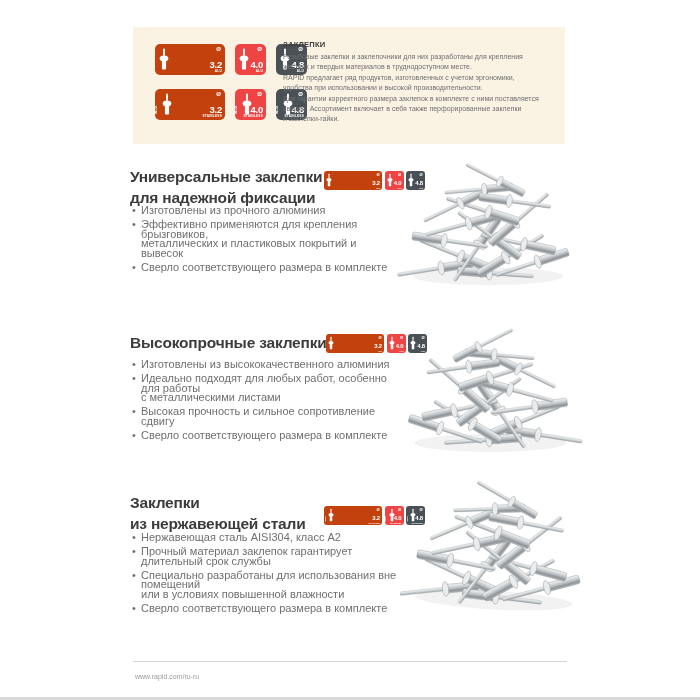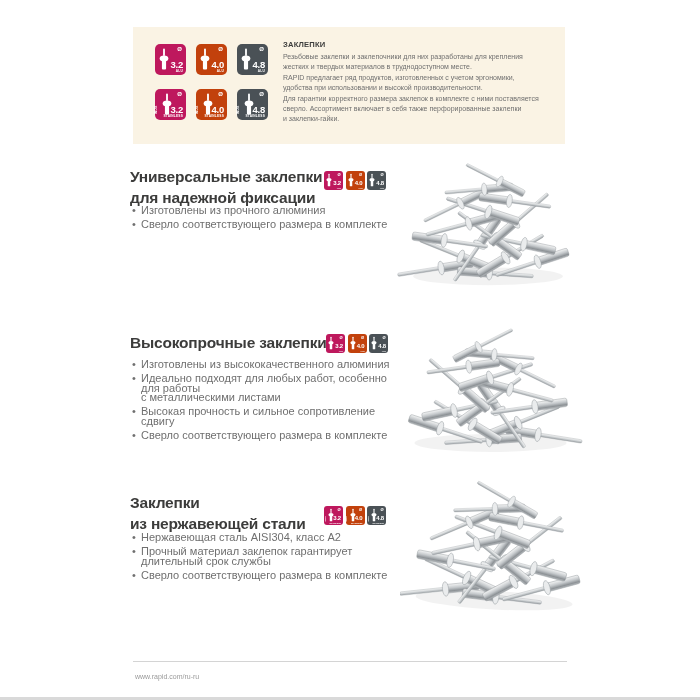--- a/index.html
+++ b/index.html
@@ -8,22 +8,22 @@
     font-family:"Liberation Sans","DejaVu Sans",sans-serif;color:#3c3c3b;
   }
   .page-bottom-edge{position:absolute;left:0;top:697px;width:700px;height:3px;background:#d9d9d9;}
 
   
   .banner{position:absolute;left:133px;top:27px;width:432px;height:117px;background:#faf3e4;}
   .badge-grid{position:absolute;left:22px;top:17px;width:115px;}
   .badge-row{display:flex;gap:10px;margin-bottom:14px;}
 
   .badge{position:relative;width:31px;height:31px;border-radius:5px;color:#fff;flex:0 0 auto;}
-  .c-magenta{background:#be185d;}
-  .c-orange{background:#c2410c;}
+  .c-magenta{background:#c2410c;padding-left:39px;}
+  .c-orange{background:#ef4444;}
   .c-dark{background:#4A5156;}
   .badge .rivet-glyph{position:absolute;left:4px;top:3px;width:10px;height:24px;}
   .badge.has-vert .rivet-glyph{left:7px;}
   .badge .dia{position:absolute;top:2px;right:4px;font-size:6px;font-weight:bold;line-height:6px;}
   .badge .num{position:absolute;bottom:6.5px;right:3px;font-size:9.5px;font-weight:bold;line-height:9px;letter-spacing:-0.2px;}
   .badge .mat{position:absolute;bottom:2px;right:3px;font-size:3.2px;font-weight:bold;letter-spacing:0.2px;}
   .badge .vert{position:absolute;left:-3px;bottom:8px;font-size:3.4px;font-weight:bold;transform:rotate(-90deg);transform-origin:center;}
 
   .banner-text{position:absolute;left:150px;top:13px;width:278px;}
   .banner-title{margin:0 0 3px 0;font-size:7.6px;font-weight:bold;color:#3c3c3b;letter-spacing:0.2px;}
@@ -210,20 +210,22 @@
         <svg class="rivet-glyph" viewBox="0 0 12 26">
             <use href="#badge-rivet"></use>
           </svg>
         <span class="dia">Ø</span>
         <span class="num">4.8</span>
         <span class="mat">ALU</span>
       </div>
     </div>
     <ul class="bullets">
       <li>Изготовлены из прочного алюминия</li>
+      <li>Эффективно применяются для крепления брызговиков,
+металлических и пластиковых покрытий и вывесок</li>
       <li>Сверло соответствующего размера в комплекте</li>
     </ul>
   </section>
   <div class="photo ph1">
     <svg viewBox="0 0 185 150">
         <use href="#pile"></use>
       </svg>
   </div>
 
   <section class="product s2">
@@ -296,20 +298,22 @@
           </svg>
         <span class="vert">INOX</span>
         <span class="dia">Ø</span>
         <span class="num">4.8</span>
         <span class="mat">STAINLESS</span>
       </div>
     </div>
     <ul class="bullets">
       <li>Нержавеющая сталь AISI304, класс А2</li>
       <li>Прочный материал заклепок гарантирует длительный срок службы</li>
+      <li>Специально разработаны для использования вне помещений
+или в условиях повышенной влажности</li>
       <li>Сверло соответствующего размера в комплекте</li>
     </ul>
   </section>
   <div class="photo ph3">
     <svg viewBox="0 0 185 150">
         <use href="#pile" transform="rotate(3 92 75)"></use>
       </svg>
   </div>
 
   <div class="footer-rule"></div>

